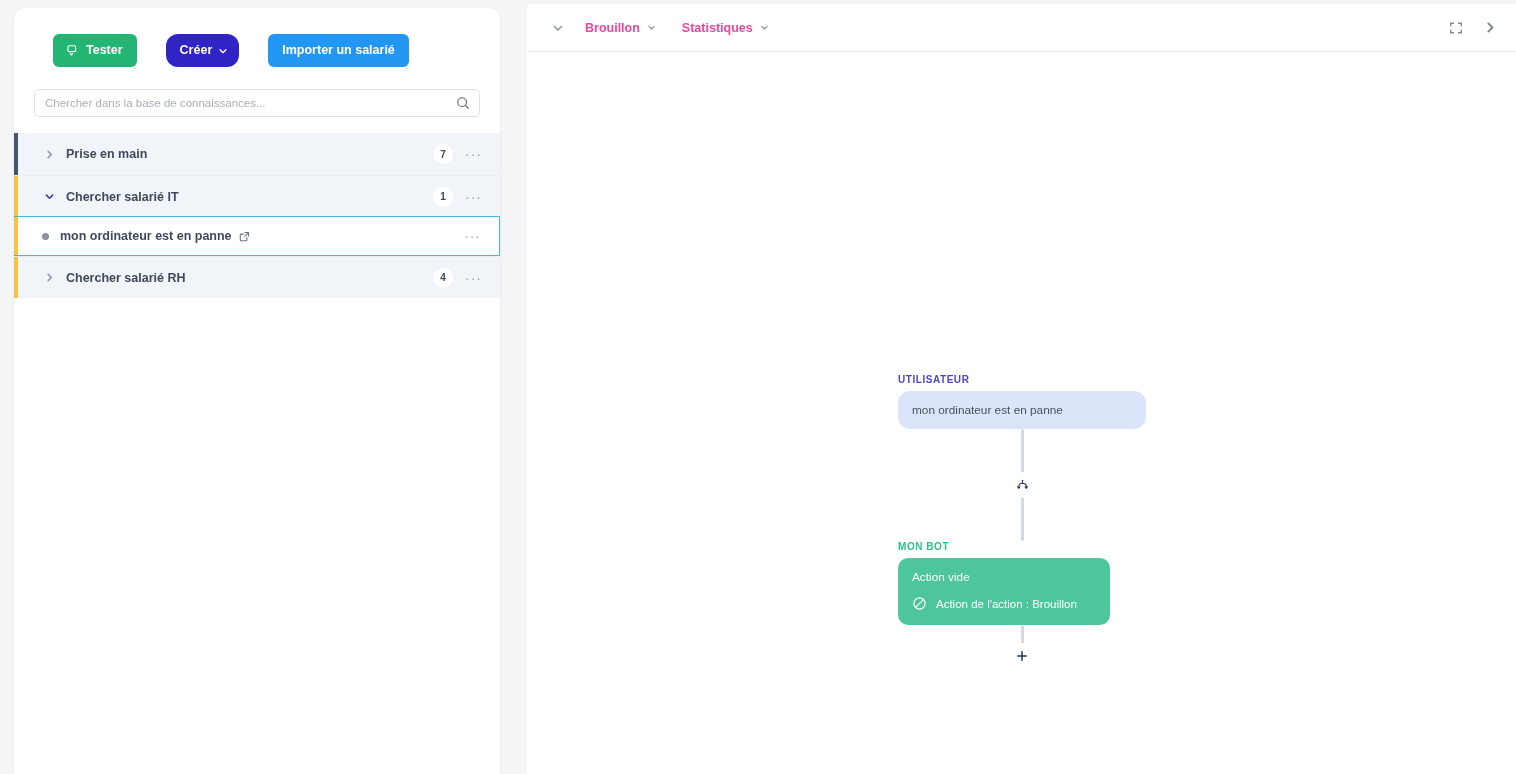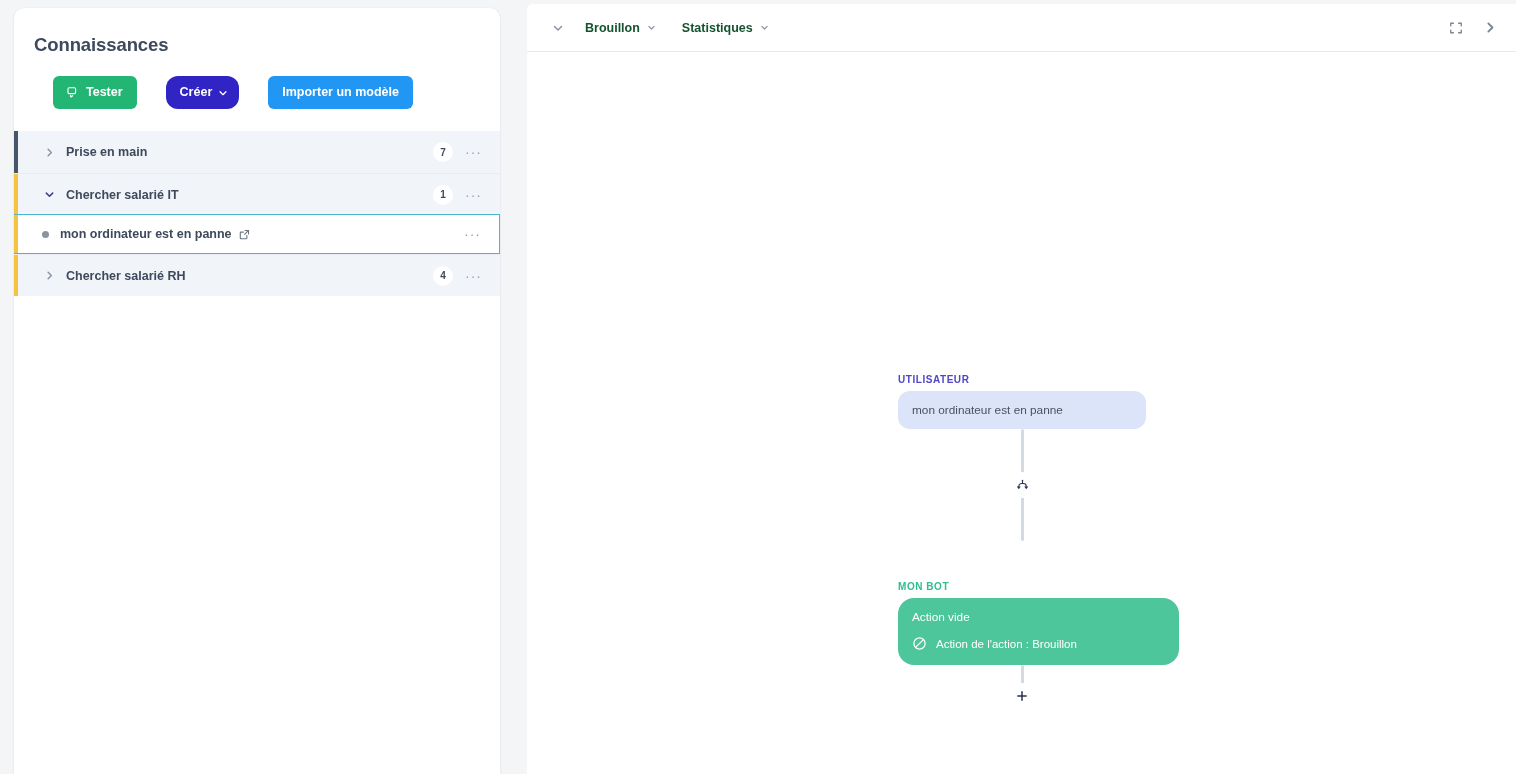--- a/index.html
+++ b/index.html
@@ -217,21 +217,21 @@
     align-items: center;
     justify-content: center;
   }
 
   .tb-item {
     display: inline-flex;
     align-items: center;
     gap: 7px;
     font-size: 12.5px;
     font-weight: bold;
-    color: #14532d;
+    color: #ec4899;
     margin-right: 26px;
     cursor: pointer;
     white-space: nowrap;
   }
   .tb-item .caret {
     width: 9px; height: 9px;
     color: #8b93a2;
     display: inline-flex;
   }
 
@@ -262,21 +262,21 @@
     width: 252px;
   }
 
   .node-caption {
     font-size: 10px;
     font-weight: bold;
     letter-spacing: 0.55px;
     margin-bottom: 6px;
   }
   .caption-user { color: #4f46c8; }
-  .caption-bot  { color: #2ec08c; margin-top: 40px; }
+  .caption-bot  { color: #2ec08c; }
 
   .bubble-user {
     background: #dbe4f8;
     border-radius: 12px;
     padding: 12px 14px;
     font-size: 11.8px;
     color: #4a5261;
     line-height: 1.2;
     width: 248px;
   }
@@ -304,22 +304,22 @@
     display: flex;
     align-items: center;
     justify-content: center;
     color: #2a3350;
     cursor: pointer;
   }
   .circle-btn.branch { top: 43px; }
 
   .node-bot {
     background: #4cc69a;
-    border-radius: 16px;
-    width: 281px;
+    border-radius: 10px;
+    width: 212px;
     padding: 12px 14px 14px 14px;
     color: #ffffff;
   }
   .node-bot-title {
     font-size: 11.8px;
     margin-bottom: 12px;
     line-height: 1.2;
   }
   .node-bot-status {
     display: flex;
@@ -351,21 +351,20 @@
   svg { display: block; }
 </style>
 </head>
 <body>
 
 <div id="app">
 
   <div class="sidebar-card">
 
     <div class="sidebar-head">
-      <h1 class="page-title">Connaissances</h1>
 
       <div class="btn-row">
 
         <button class="btn btn-test">
           <span>
             <svg width="13" height="13" viewBox="0 0 16 16" fill="none" stroke="#ffffff" stroke-width="1.4">
               <rect x="1.2" y="2.2" width="9.4" height="7.2" rx="1.6"></rect>
               <path d="M4.4 11.2v1.6a.6.6 0 0 0 1 .45l1.9-1.6"></path>
             </svg>
           </span>
@@ -375,26 +374,35 @@
         <button class="btn btn-create">
           <span>Créer</span>
           <span>
             <svg width="10" height="10" viewBox="0 0 12 12" fill="none" stroke="#ffffff" stroke-width="1.6" stroke-linecap="round" stroke-linejoin="round">
               <path d="M2.5 4.5 6 8l3.5-3.5"></path>
             </svg>
           </span>
         </button>
 
         <button class="btn btn-import">
-          <span>Importer un modèle</span>
+          <span>Importer un salarié</span>
         </button>
 
       </div>
     </div>
 
+    <div class="search-wrap">
+      <input class="search-input" type="text" placeholder="Chercher dans la base de connaissances..." style="">
+      <span class="search-icon">
+        <svg width="14" height="14" viewBox="0 0 16 16" fill="none" stroke="#5b6472" stroke-width="1.3">
+          <circle cx="7" cy="7" r="5"></circle>
+          <path d="M10.8 10.8 14 14" stroke-linecap="round"></path>
+        </svg>
+      </span>
+    </div>
 
     <div class="tree">
 
       <div class="tree-row">
         <span class="accent" style="background:#46566b"></span>
         <span class="twisty">
           <svg width="11" height="11" viewBox="0 0 12 12" fill="none" stroke="currentColor" stroke-width="1.6" stroke-linecap="round" stroke-linejoin="round">
             <path d="M4.5 2.5 8 6l-3.5 3.5"></path>
           </svg>
         </span>

